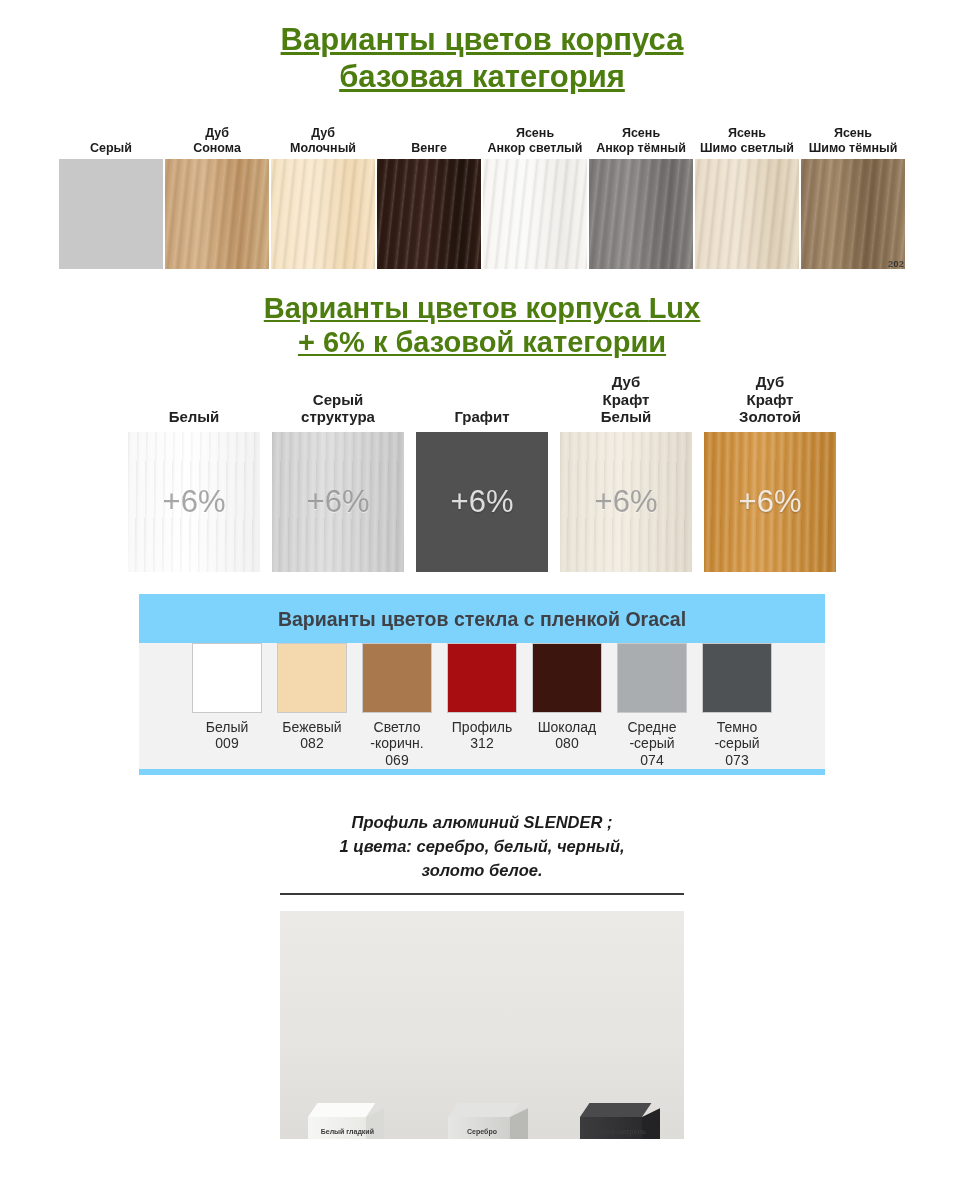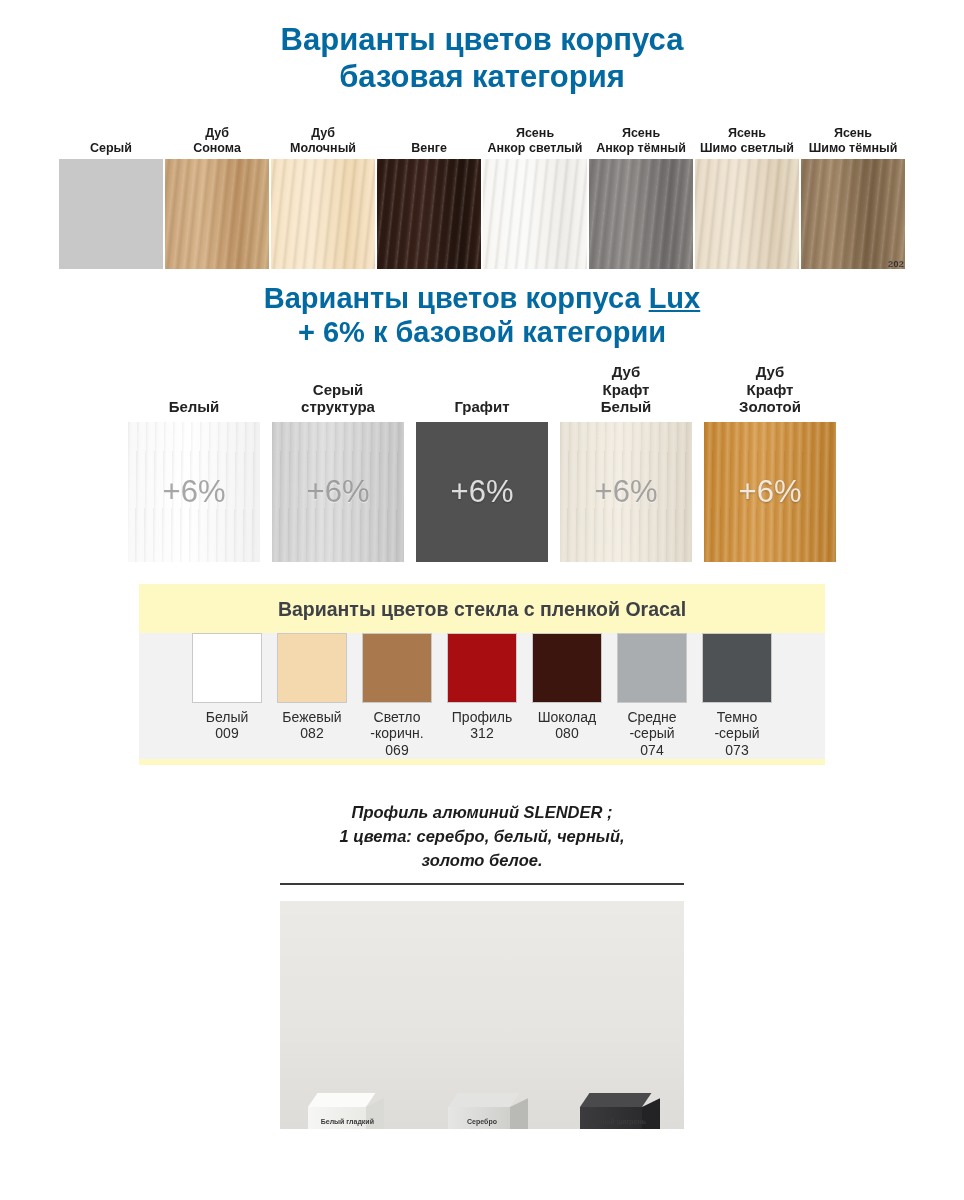--- a/index.html
+++ b/index.html
@@ -10,31 +10,32 @@
     background: #ffffff;
     font-family: "Liberation Sans", sans-serif;
     color: #222;
     overflow: hidden;
     position: relative;
   }
 
   
   .heading {
     text-align: center;
-    color: #0369a1;
+    color: #4d7c0f;
     font-weight: bold;
     line-height: 1.18;
+    text-decoration: underline;
   }
   #title-base {
     font-size: 31px;
     padding-top: 22px;
   }
   #title-lux {
     font-size: 29px;
-    padding-top: 12px;
+    padding-top: 22px;
   }
   .heading .ul { text-decoration: underline; }
 
   
   #base-section {
     margin-top: 18px;
     padding: 0 30px;
   }
   .swatch-row {
     display: flex;
@@ -151,21 +152,21 @@
       rgba(255,255,255,0.18) 6px,
       rgba(0,0,0,0.0) 9px);
   }
 
   
   #oracal-section {
     margin-top: 22px;
     width: 686px;
     margin-left: auto;
     margin-right: auto;
-    background: #fef9c3;
+    background: #7dd3fc;
     padding: 10px 0 6px 0;
   }
   #oracal-title {
     text-align: center;
     font-size: 19.5px;
     font-weight: bold;
     color: #3f4147;
     padding: 4px 0 12px 0;
   }
   .oracal-row {

